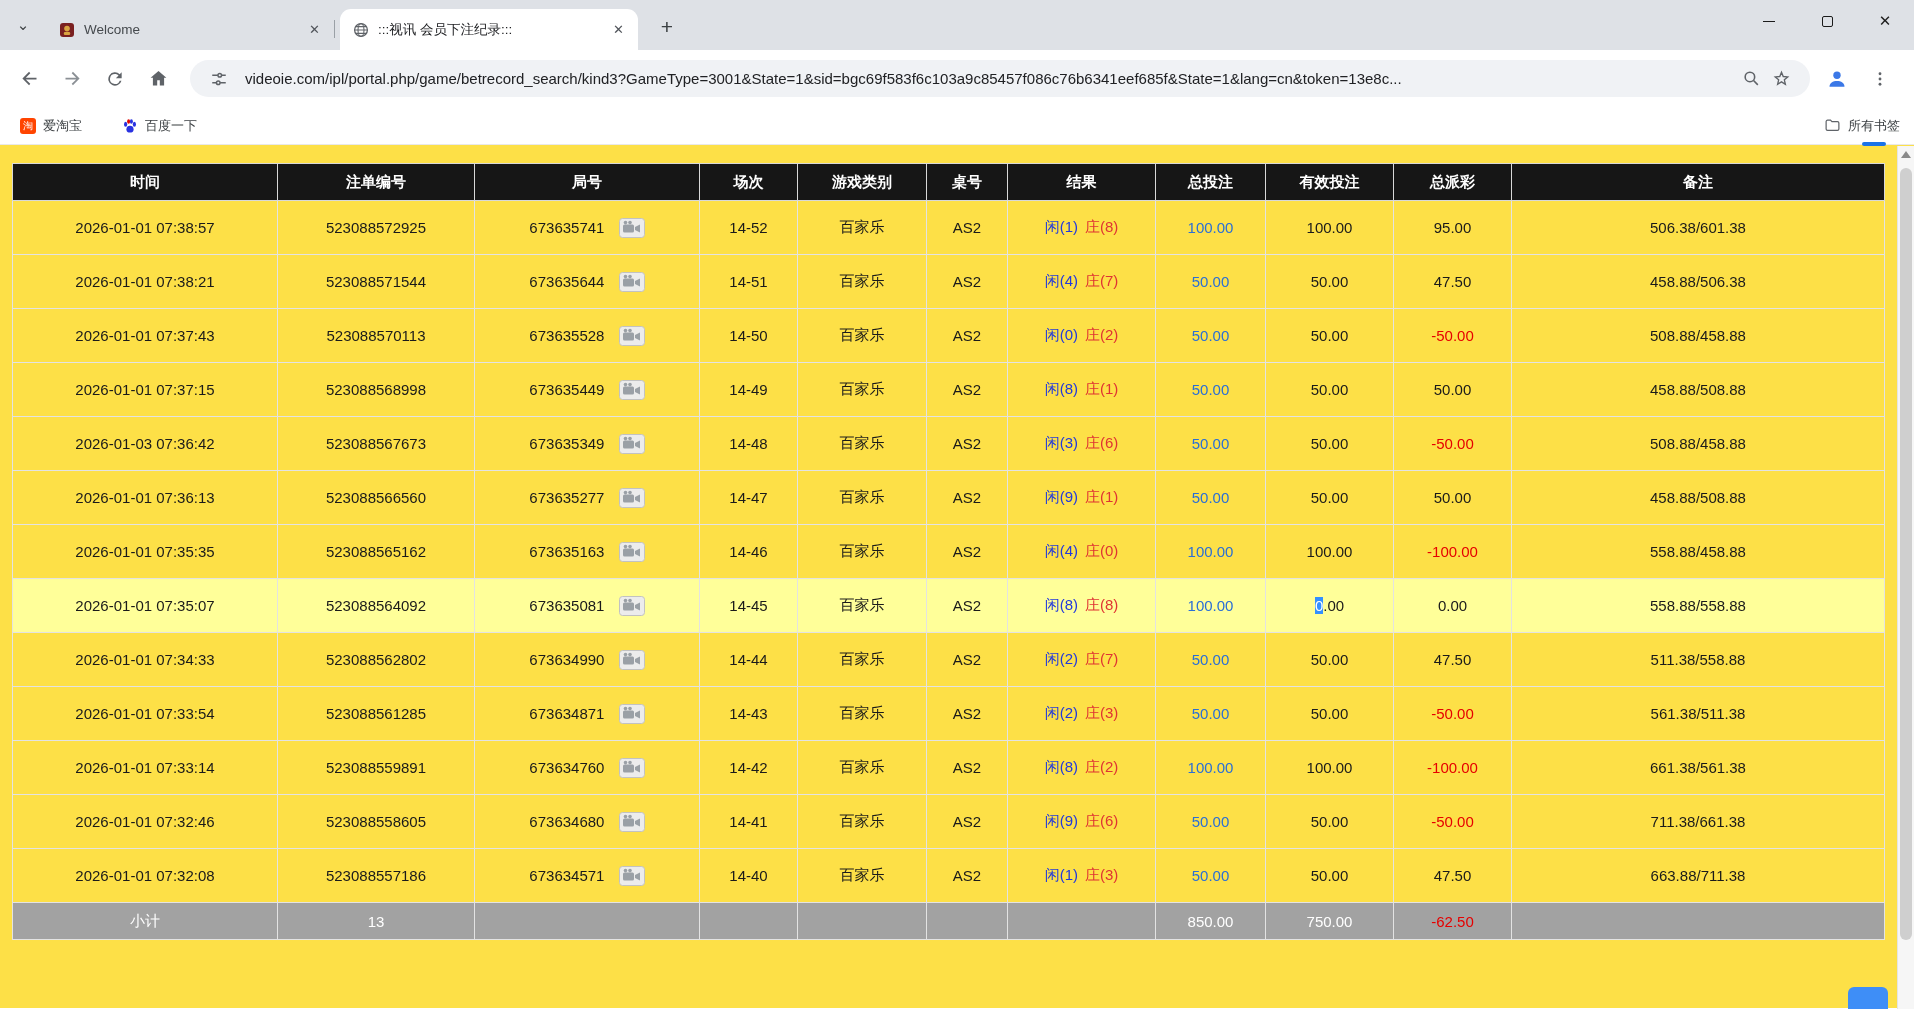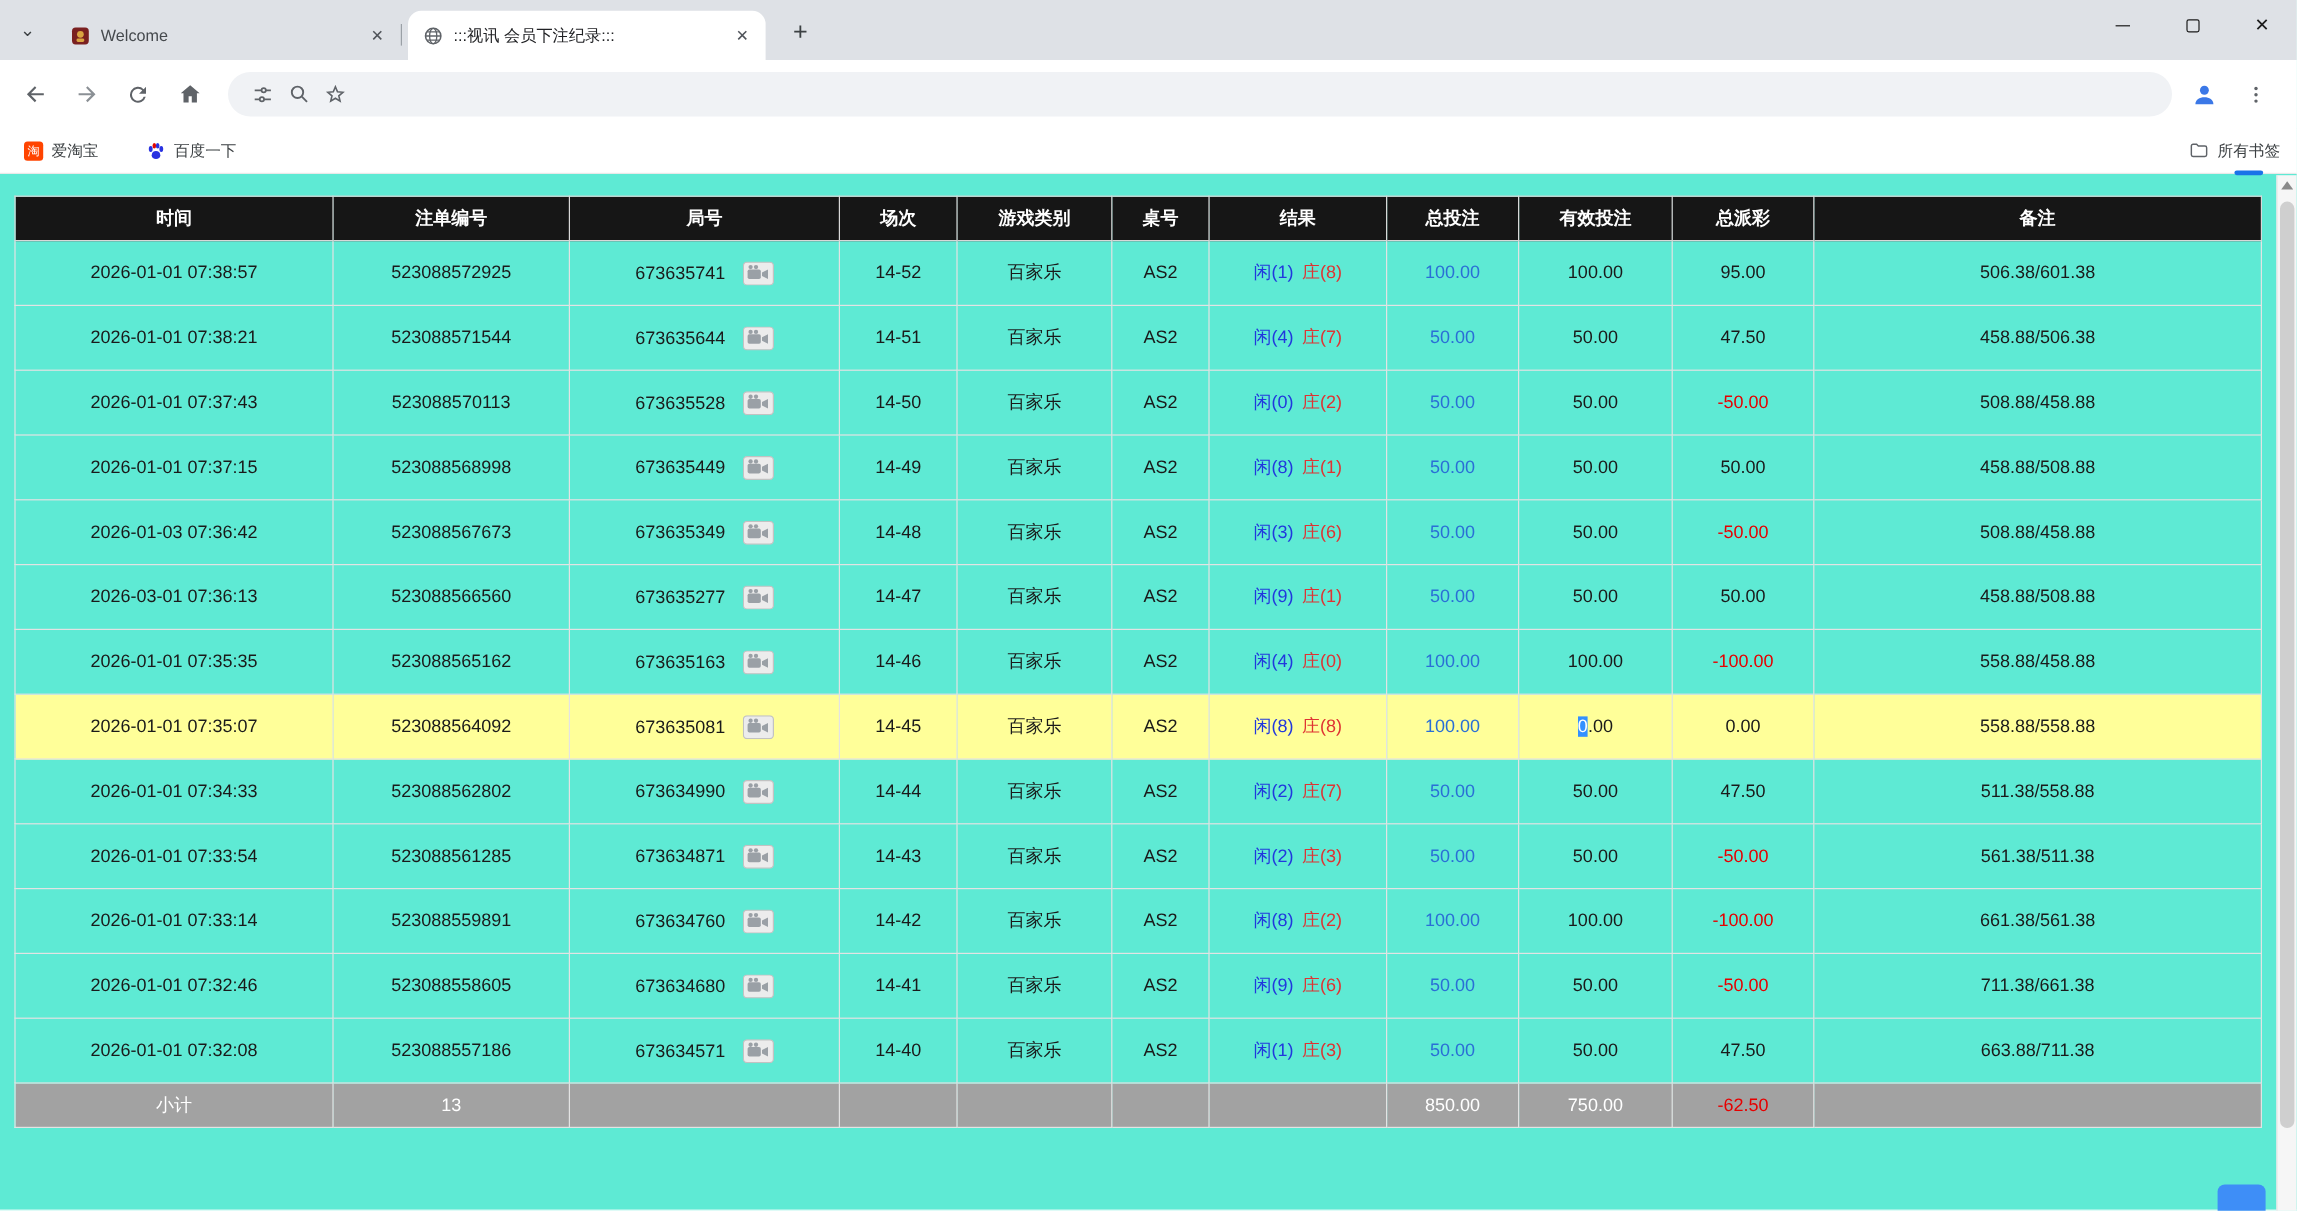--- a/index.html
+++ b/index.html
@@ -42,21 +42,21 @@
 
   
   .bookmarks { position:relative; height:38px; background:#fff; border-bottom:1px solid #e9e9e9;
     display:flex; align-items:center; padding:0 14px; font-size:13px; color:#3c4043; }
   .bm-item { display:flex; align-items:center; gap:7px; margin-right:28px; cursor:pointer; padding:4px 6px; border-radius:6px; }
   .bm-taobao { width:16px; height:16px; border-radius:3px; background:#ff4400; color:#fff; font-size:10px;
     display:flex; align-items:center; justify-content:center; }
   .bm-right { position:absolute; right:14px; top:0; height:37px; display:flex; align-items:center; gap:7px; cursor:pointer; }
 
   
-  .page { position:relative; height:863px; background:#5eead4; }
+  .page { position:relative; height:863px; background:#fde047; }
   .blue-line { position:absolute; right:28px; top:-3px; width:24px; height:4px; background:#1a73e8; border-radius:2px; }
   .bet-table-wrap { padding:18px 0 0 12px; }
 
   table { border-collapse:collapse; table-layout:fixed; width:1872px; }
   th { background:#161616; color:#fff; font-size:15px; font-weight:bold; height:37px;
     border:1px solid #d8d8d8; padding:0; text-align:center; }
   td { font-size:15px; color:#1a1a1a; text-align:center; height:54px; border:1px solid #e3e3e3; padding:0; }
   tr.hl td { background:#ffff99; }
   td.blue { color:#2a6fd6; cursor:pointer; }
   td.neg, .footer-row td.num.neg { color:#e60000; }
@@ -143,20 +143,21 @@
   </div>
 
   <div class="omnibox">
     <span class="omni-btn">
       <svg width="18" height="18" viewBox="0 0 24 24">
           <path d="M3 7h7.5M15.5 7H21M3 17h5.5M13.5 17H21" stroke="#5f6368" stroke-width="2" fill="none"></path>
           <circle cx="13" cy="7" r="2.4" fill="none" stroke="#5f6368" stroke-width="2"></circle>
           <circle cx="11" cy="17" r="2.4" fill="none" stroke="#5f6368" stroke-width="2"></circle>
         </svg>
     </span>
+    <span class="omni-url">videoie.com/ipl/portal.php/game/betrecord_search/kind3?GameType=3001&amp;State=1&amp;sid=bgc69f583f6c103a9c85457f086c76b6341eef685f&amp;State=1&amp;lang=cn&amp;token=13e8c...</span>
     <span class="omni-btn">
       <svg width="19" height="19" viewBox="0 0 24 24">
           <circle cx="10" cy="10" r="6" fill="none" stroke="#5f6368" stroke-width="2"></circle>
           <path d="M14.6 14.6 20 20" stroke="#5f6368" stroke-width="2"></path>
         </svg>
     </span>
     <span class="omni-btn">
       <svg width="19" height="19" viewBox="0 0 24 24">
           <path d="M12 4.2l2.2 5.3 5.7.5-4.3 3.7 1.3 5.6L12 16.3l-4.9 3  1.3-5.6-4.3-3.7 5.7-.5z" fill="none" stroke="#5f6368" stroke-width="1.7"></path>
         </svg>
@@ -361,21 +362,21 @@
     <td>AS2</td>
     <td>
       <span class="player">闲(3)</span><span class="banker">庄(6)</span>
     </td>
     <td class="num blue">50.00</td>
     <td class="num">50.00</td>
     <td class="num neg">-50.00</td>
     <td>508.88/458.88</td>
   </tr>
           <tr class="data-row">
-    <td>2026-03-01 07:36:13</td>
+    <td>2026-01-01 07:36:13</td>
     <td>523088566560</td>
     <td class="c-round">
       <span class="round-no">673635277</span>
       <span class="cam-btn">
         <svg width="26" height="20" viewBox="0 0 26 20">
                   <rect x="0.5" y="0.5" width="25" height="19" rx="3" fill="#ececec" stroke="#c2c2c2"></rect>
                   <circle cx="6.5" cy="4.6" r="1.8" fill="#9aa0a6"></circle>
                   <circle cx="11" cy="4.6" r="1.8" fill="#9aa0a6"></circle>
                   <rect x="4" y="6.5" width="11" height="8" rx="1.5" fill="#9aa0a6"></rect>
                   <path d="M16 9 L21 6.5 V14.5 L16 12 Z" fill="#9aa0a6"></path>

